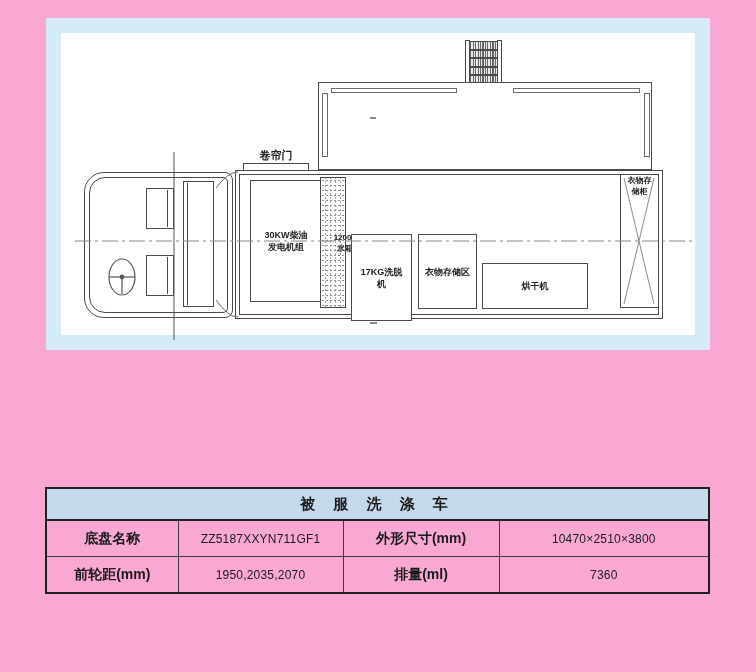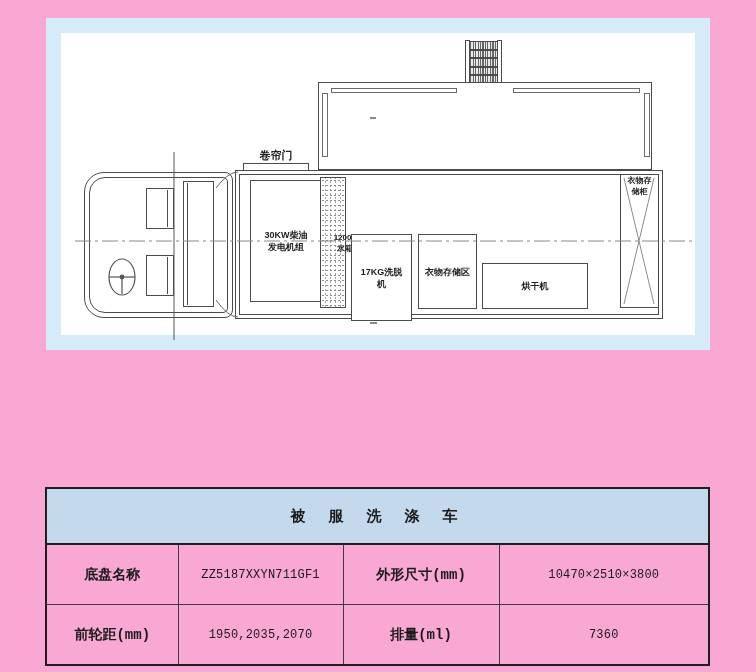--- a/index.html
+++ b/index.html
@@ -45,21 +45,21 @@
 
   .small-label{font-size:11px;color:#222;text-align:center;font-weight:700;}
   .tank-label{font-size:8px;font-weight:700;line-height:11px;color:#222;}
   .cab-label-xs{font-size:8px;font-weight:700;line-height:11px;color:#222;}
 
   svg.overlay{position:absolute;left:0;top:0;pointer-events:none;}
 
   
   .spec{left:45px;top:487px;width:663px;}
   table{border-collapse:collapse;table-layout:fixed;width:663px;border:2px solid #1f1f1f;}
-  td{border:1px solid #3c3c3c;text-align:center;vertical-align:middle;padding:15px 2px;overflow:hidden;font-family:Liberation Mono, monospace;}
+  td{border:1px solid #3c3c3c;text-align:center;vertical-align:middle;padding:3px 2px;overflow:hidden;}
   td.hdr{height:24px;background:#c5d9ed;font-size:15px;font-weight:700;letter-spacing:7px;border-bottom:2px solid #1f1f1f;}
   td.lab{height:29px;font-size:14px;font-weight:700;}
   td.val{height:29px;font-size:12px;letter-spacing:.2px;}
   td.wrapnum{font-size:11.5px;line-height:13px;word-break:break-all;letter-spacing:0;}
 </style>
 </head>
 <body>
 
 <div class="page">
 

